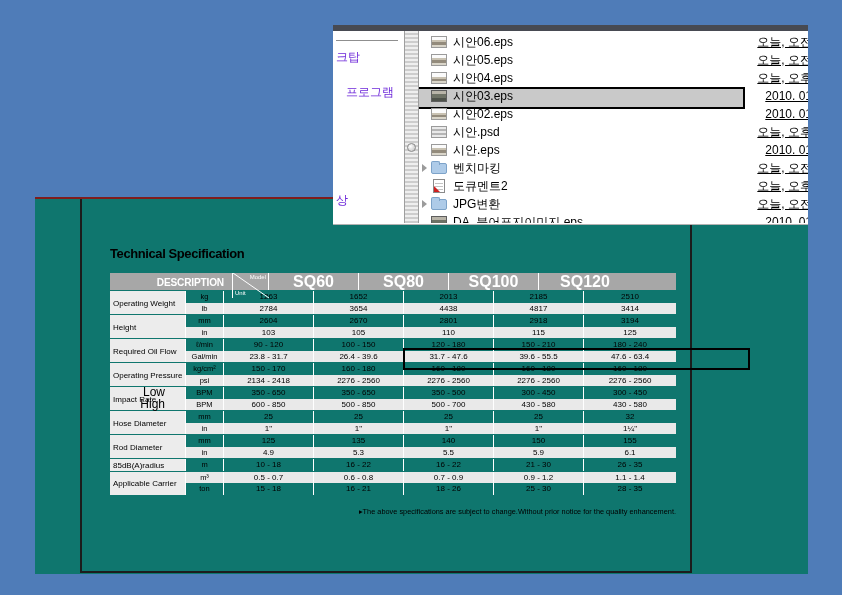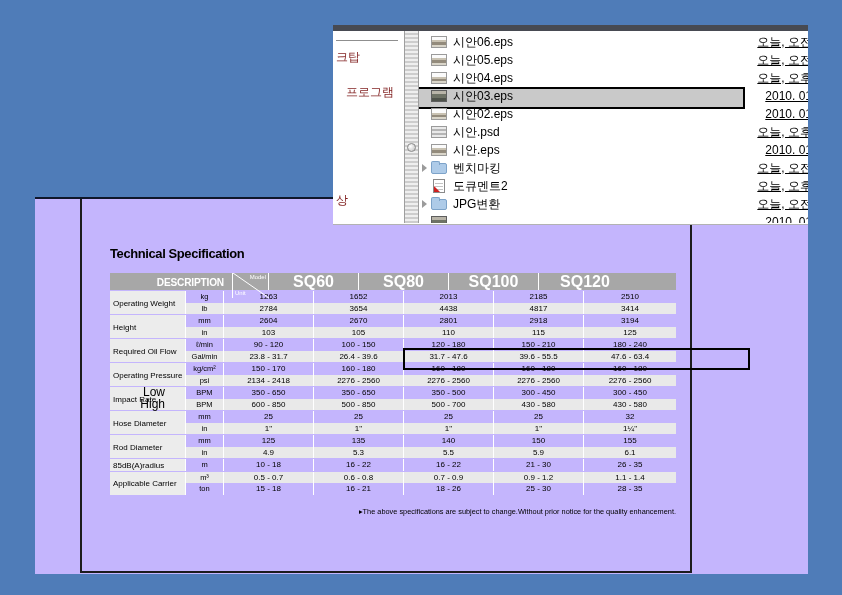--- a/index.html
+++ b/index.html
@@ -1,21 +1,21 @@
 <!DOCTYPE html>
 <html><head>
 <meta charset="utf-8">
 <style>
   * { margin:0; padding:0; box-sizing:border-box; }
   html,body { width:842px; height:595px; overflow:hidden; }
   body { background:#4f7cb8; position:relative; font-family:"Liberation Sans","DejaVu Sans",sans-serif; }
 
   
   .page { position:absolute; left:35px; top:197px; width:773px; height:377px;
-          background:#c4b5fd; border-top:2px solid #0f172a; z-index:1; }
+          background:#0f766e; border-top:2px solid #7f1d1d; z-index:1; }
   .frame-line-v { position:absolute; top:0; width:2px; height:374px; background:#1c1c1c; }
   .frame-left  { left:45px; }
   .frame-right { left:655px; }
   .frame-line-b { position:absolute; left:45px; top:372px; width:612px; height:2px; background:#1c1c1c; }
 
   .doc-title { position:absolute; left:75px; top:47px; font-size:13.5px; font-weight:bold;
                color:#000; letter-spacing:-0.4px; transform:scaleX(0.96); transform-origin:left; }
 
   
   .spec-table { position:absolute; left:75px; top:74px; width:566px; font-size:8px; color:#000; }
@@ -49,21 +49,21 @@
 
   .highlight-box { position:absolute; left:368px; top:149px; width:347px; height:22px;
                    border:2px solid #000; z-index:3; }
 
   
   .fwindow { position:absolute; left:333px; top:25px; width:475px; height:200px;
              background:#fff; z-index:5; border-bottom:1px solid #b2b2b2; }
   .ftitlebar { position:absolute; left:0; top:0; right:0; height:6px; background:#474a52; }
   .fsidebar { position:absolute; left:0; top:6px; width:71px; bottom:1px; background:#fff; overflow:hidden; }
   .sb-divider { position:absolute; left:3px; top:9px; width:62px; height:1px; background:#8f8f8f; }
-  .sb-item { position:absolute; font-size:12px; color:#7f1d1d; white-space:nowrap; }
+  .sb-item { position:absolute; font-size:12px; color:#6d28d9; white-space:nowrap; }
   .sb-item:nth-of-type(2) { top:18px; left:3px; }
   .sb-item:nth-of-type(3) { top:53px; left:13px; }
   .sb-item:nth-of-type(4) { top:161px; left:3px; }
 
   .fstripes { position:absolute; left:71px; top:6px; bottom:1px; width:15px;
               background:repeating-linear-gradient(to bottom,#efefef 0 2px,#cdcdcd 2px 4px);
               border-left:1px solid #9e9e9e; border-right:1px solid #9e9e9e; }
   .fknob { position:absolute; left:2px; top:112px; width:9px; height:9px; border-radius:50%;
            background:radial-gradient(circle at 35% 35%,#ffffff,#bdbdbd); border:1px solid #8a8a8a; }
 
@@ -404,16 +404,17 @@
       </div>
       <div class="frow">
         <div class="disclosure"></div>
         <div class="ficon icon-folder"></div>
         <div class="fname">JPG변환</div>
         <div class="fdate">오늘, 오전</div>
       </div>
       <div class="frow">
         <div class="no-disclosure"></div>
         <div class="ficon icon-eps-thumbnail-dark"></div>
+        <div class="fname">DA_북어표지이미지.eps</div>
         <div class="fdate">2010. 01</div>
       </div>
     </div>
 </div>
 
 </body></html>

